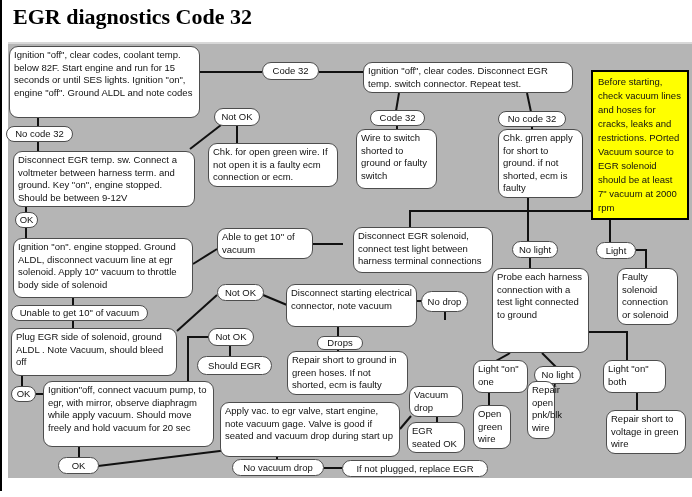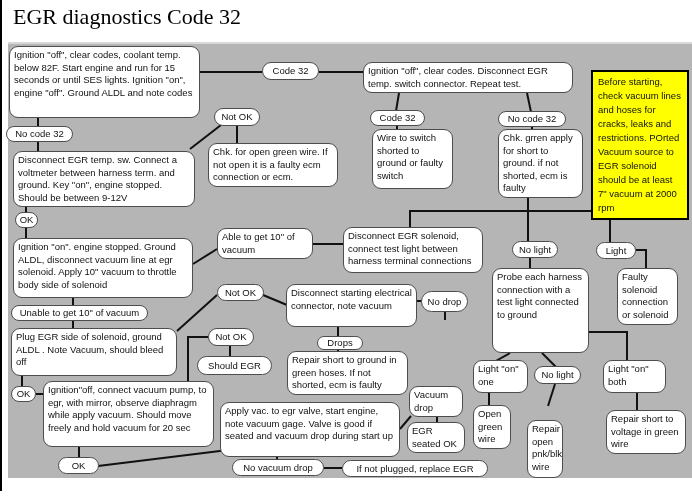--- a/index.html
+++ b/index.html
@@ -4,21 +4,21 @@
 <style>
   :root{
     --canvas_bg:#b5b5b5; --node_bg:#ffffff; --node_border:#4d4d4d;
     --line:#111111; --note_bg:#ffff00; --note_border:#000000; --text:#111111;
   }
   html,body{margin:0;padding:0;background:#ffffff;}
   #page{position:relative;width:692px;height:497px;background:#ffffff;overflow:hidden;
         font-family:"Liberation Sans","DejaVu Sans",sans-serif;color:var(--text);}
   #left-edge{position:absolute;left:0;top:0;width:2px;height:491px;background:#000;}
   h1.title{position:absolute;left:13px;top:4px;margin:0;font-family:"Liberation Serif","DejaVu Serif",serif;
-           font-weight:normal;font-size:22px;color:#000;}
+           font-weight:bold;font-size:22px;color:#000;}
   #canvas{position:absolute;left:8px;top:42px;width:684px;height:436px;background:var(--canvas_bg);
           border-top:2px solid #d8d8d8;box-sizing:border-box;}
   svg.connectors{position:absolute;left:0;top:0;width:692px;height:497px;pointer-events:none;}
   svg.connectors polyline{stroke:var(--line);stroke-width:2;fill:none;}
   .node{position:absolute;background:var(--node_bg);border:1.5px solid var(--node_border);
         border-radius:9px;box-sizing:border-box;font-size:9.5px;line-height:12.5px;
         padding:2px 4px;color:var(--text);}
   .oval{border-radius:999px;display:flex;align-items:center;justify-content:center;
         text-align:center;padding:0 0;line-height:10px;}
   .note{background:var(--note_bg);border:2px solid var(--note_border);border-radius:0;
@@ -79,27 +79,27 @@
 
   <div class="node" style="left:9px;top:46px;width:191px;min-height:72px">Ignition "off", clear codes, coolant temp. below 82F. Start engine and run for 15 seconds or until SES lights. Ignition "on", engine "off". Ground ALDL and note codes</div>
   <div class="node oval" style="left:262px;top:62px;width:57px;height:18px">Code 32</div>
   <div class="node" style="left:363px;top:62px;width:210px;min-height:31px">Ignition "off", clear codes. Disconnect EGR temp. switch connector. Repeat test.</div>
   <div class="node note" style="left:591px;top:70px;width:98px;min-height:130px">Before starting, check vacuum lines and hoses for cracks, leaks and restrictions. POrted Vacuum source to EGR solenoid should be at least 7" vacuum at 2000 rpm</div>
   <div class="node oval" style="left:214px;top:108px;width:46px;height:18px">Not OK</div>
   <div class="node oval" style="left:6px;top:126px;width:67px;height:16px">No code 32</div>
   <div class="node" style="left:208px;top:143px;width:130px;min-height:44px">Chk. for open green wire. If not open it is a faulty ecm connection or ecm.</div>
   <div class="node oval" style="left:370px;top:110px;width:55px;height:16px">Code 32</div>
   <div class="node oval" style="left:498px;top:111px;width:68px;height:16px">No code 32</div>
-  <div class="node" style="left:372px;top:129px;width:81px;min-height:60px">Wire to switch shorted to ground or faulty switch</div>
+  <div class="node" style="left:356px;top:129px;width:81px;min-height:60px">Wire to switch shorted to ground or faulty switch</div>
   <div class="node" style="left:498px;top:129px;width:85px;min-height:69px">Chk. grren apply for short to ground. if not shorted, ecm is faulty</div>
   <div class="node" style="left:13px;top:151px;width:182px;min-height:56px">Disconnect EGR temp. sw. Connect a voltmeter between harness term. and ground. Key "on", engine stopped. Should be between 9-12V</div>
   <div class="node oval" style="left:15px;top:212px;width:23px;height:16px">OK</div>
   <div class="node" style="left:13px;top:238px;width:180px;min-height:60px">Ignition "on". engine stopped. Ground ALDL, disconnect vacuum line at egr solenoid. Apply 10" vacuum to throttle body side of solenoid</div>
   <div class="node" style="left:217px;top:228px;width:96px;min-height:31px">Able to get 10" of vacuum</div>
-  <div class="node" style="left:343px;top:227px;width:140px;min-height:46px">Disconnect EGR solenoid, connect test light between harness terminal connections</div>
+  <div class="node" style="left:353px;top:227px;width:140px;min-height:46px">Disconnect EGR solenoid, connect test light between harness terminal connections</div>
   <div class="node oval" style="left:512px;top:241px;width:46px;height:17px">No light</div>
   <div class="node oval" style="left:596px;top:242px;width:40px;height:17px">Light</div>
   <div class="node" style="left:617px;top:268px;width:61px;min-height:57px">Faulty solenoid connection or solenoid</div>
   <div class="node" style="left:492px;top:268px;width:97px;min-height:85px">Probe each harness connection with a test light connected to ground</div>
   <div class="node oval" style="left:11px;top:305px;width:137px;height:16px">Unable to get 10" of vacuum</div>
   <div class="node oval" style="left:217px;top:284px;width:47px;height:17px">Not OK</div>
   <div class="node" style="left:286px;top:284px;width:131px;min-height:43px">Disconnect starting electrical connector, note vacuum</div>
   <div class="node oval" style="left:421px;top:291px;width:47px;height:21px">No drop</div>
   <div class="node oval" style="left:317px;top:336px;width:46px;height:14px">Drops</div>
   <div class="node" style="left:287px;top:351px;width:121px;min-height:39px">Repair short to ground in green hoses. If not shorted, ecm is faulty</div>
@@ -111,15 +111,15 @@
   <div class="node oval" style="left:58px;top:457px;width:41px;height:17px">OK</div>
   <div class="node" style="left:220px;top:402px;width:180px;min-height:55px">Apply vac. to egr valve, start engine, note vacuum gage. Valve is good if seated and vacuum drop during start up</div>
   <div class="node" style="left:409px;top:386px;width:54px;min-height:30px">Vacuum drop</div>
   <div class="node" style="left:407px;top:422px;width:58px;min-height:30px">EGR seated OK</div>
   <div class="node oval" style="left:232px;top:459px;width:92px;height:17px">No vacuum drop</div>
   <div class="node oval" style="left:342px;top:460px;width:146px;height:17px">If not plugged, replace EGR</div>
   <div class="node" style="left:473px;top:360px;width:55px;min-height:33px">Light "on" one</div>
   <div class="node oval" style="left:534px;top:366px;width:47px;height:18px">No light</div>
   <div class="node" style="left:603px;top:360px;width:63px;min-height:33px">Light "on" both</div>
   <div class="node" style="left:473px;top:405px;width:38px;min-height:44px">Open green wire</div>
-  <div class="node" style="left:527px;top:420px;width:36px;min-height:58px">Repair open pnk/blk wire</div>
+  <div class="node" style="left:527px;top:381px;width:28px;min-height:58px">Repair open pnk/blk wire</div>
   <div class="node" style="left:606px;top:410px;width:80px;min-height:43px">Repair short to voltage in green wire</div>
 </div>
 
 </body></html>

